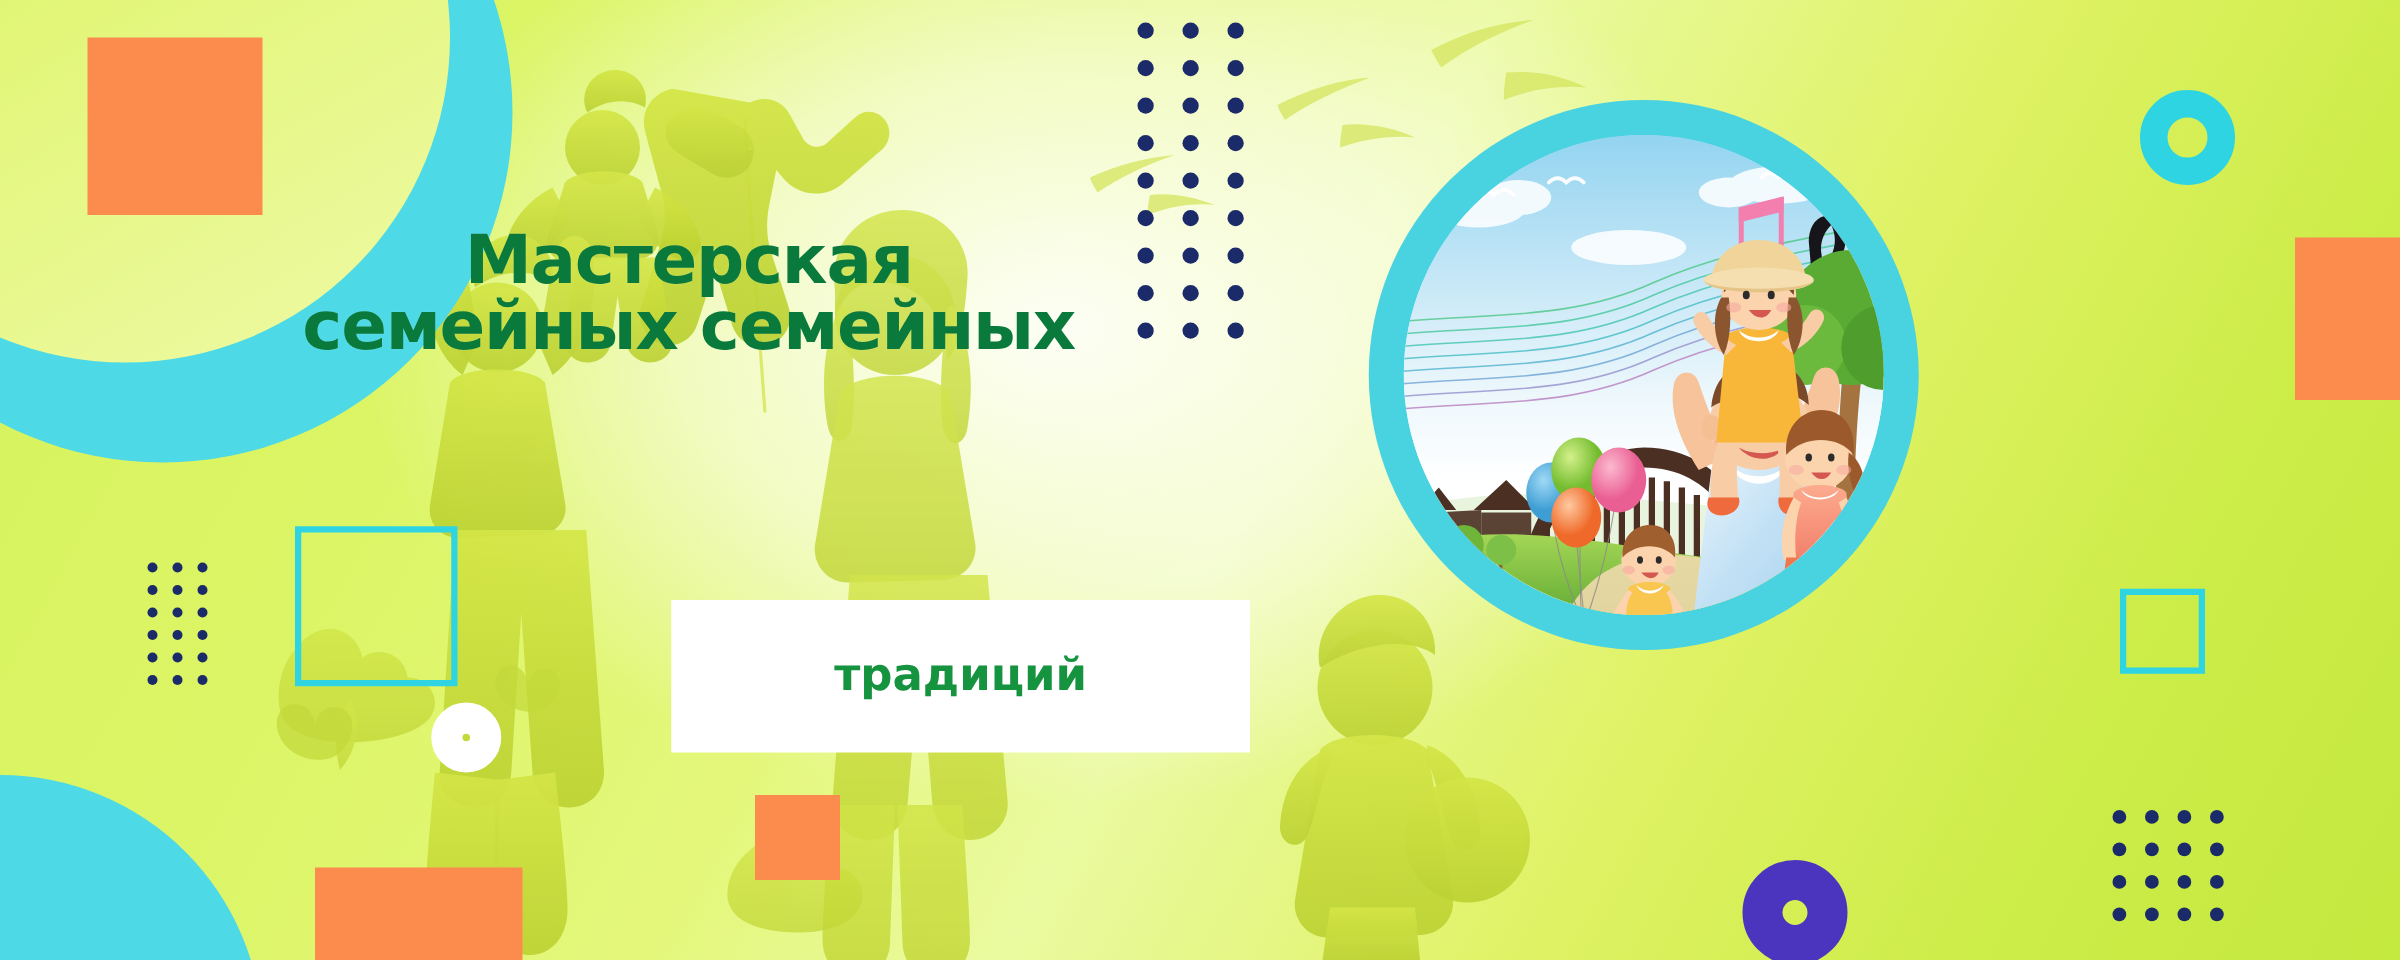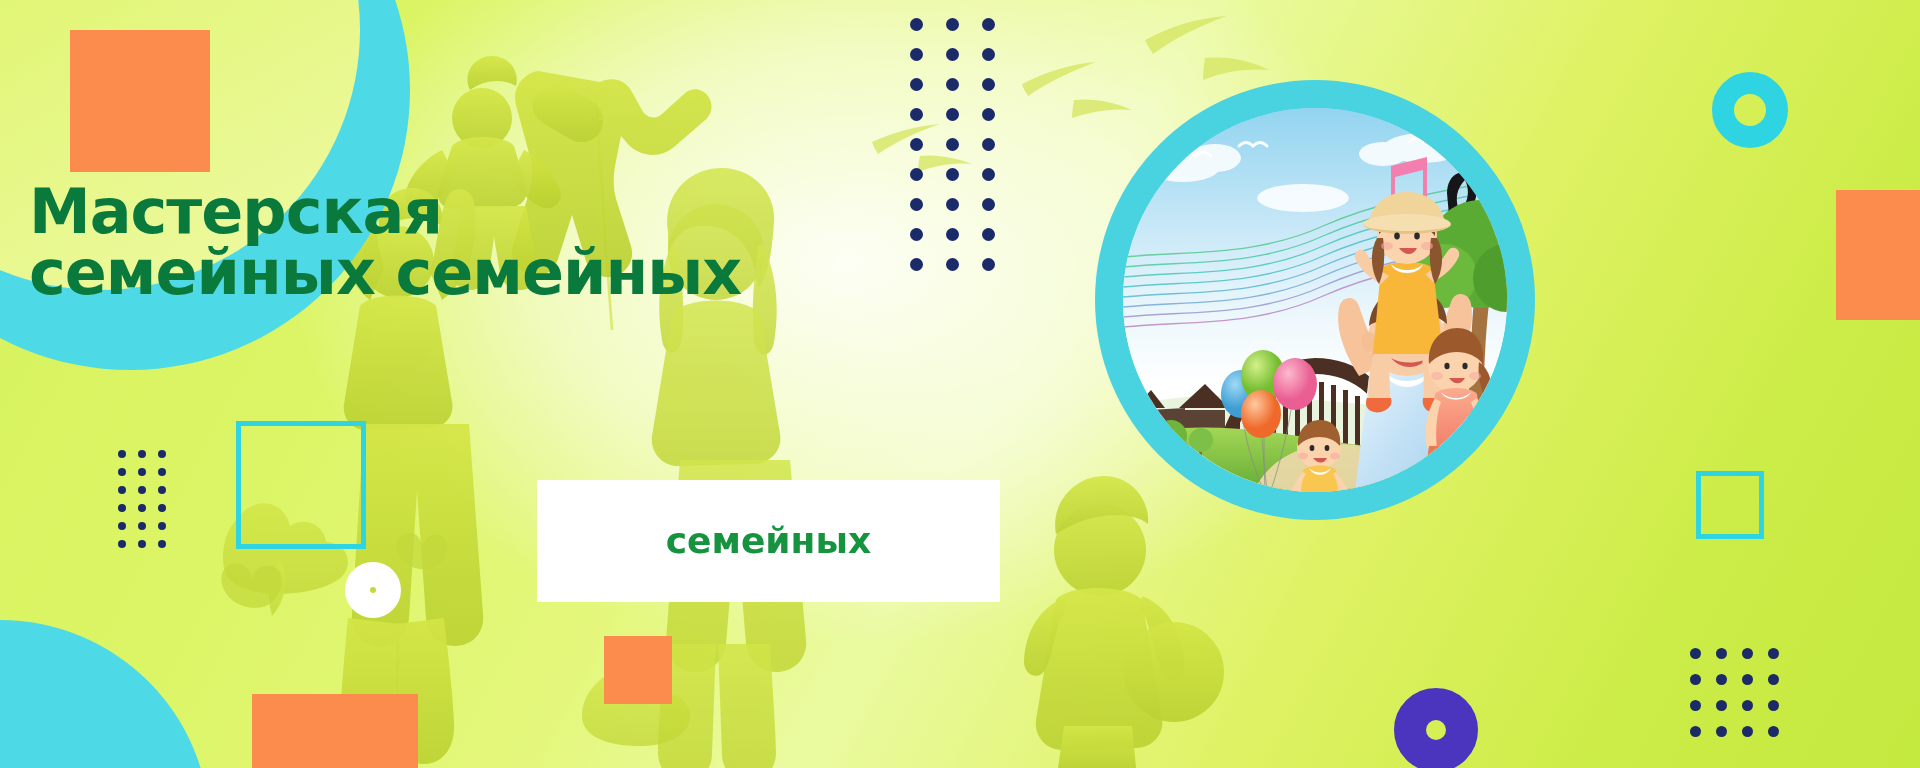--- a/index.html
+++ b/index.html
@@ -44,28 +44,29 @@
 
   
   .dotgrid { position:absolute; display:grid; }
   .dotgrid i { display:block; border-radius:50%; background:#1b2a68; }
 
   
   .silo { position:absolute; left:0; top:0; width:1920px; height:768px; }
 
   
   #headline {
-    position:absolute; left:29px; top:182px; width:1080px;
+    position:absolute; left:11px; top:182px; width:1080px;
     color:#0a7a3c;
     font-weight:bold;
-    font-size:62px;
+    font-size:54px;
     line-height:0.98;
     letter-spacing:-1px;
     font-family:"DejaVu Sans", sans-serif;
     text-shadow:0 0 1px rgba(255,255,255,0.25);
+    text-align:center;
   }
   #headline .l1 { display:block; }
   #headline .l2 { display:block; }
 
   #subtitle-box {
     position:absolute; left:537px; top:480px;
     width:463px; height:122px;
     background:#ffffff;
     display:flex; flex-direction:column;
     align-items:center; justify-content:center;
@@ -283,21 +284,21 @@
       <i style="width:11px;height:11px;"></i>
       <i style="width:11px;height:11px;"></i>
   </div>
 
   <h1 id="headline">
     <span class="l1">Мастерская</span>
     <span class="l2">семейных семейных</span>
   </h1>
 
   <div id="subtitle-box">
-    <span>семейных</span>
+    <span>традиций</span>
   </div>
 
   <div id="photo-ring">
     <div id="photo-clip">
       <svg viewBox="0 0 384 384" width="384" height="384" aria-hidden="true">
 
         <rect x="0" y="0" width="384" height="384" fill="url(#skyGrad2)"></rect>
         <defs>
           <linearGradient id="skyGrad2" x1="0" y1="0" x2="0" y2="1">
             <stop offset="0%" stop-color="#93d4f0"></stop>

